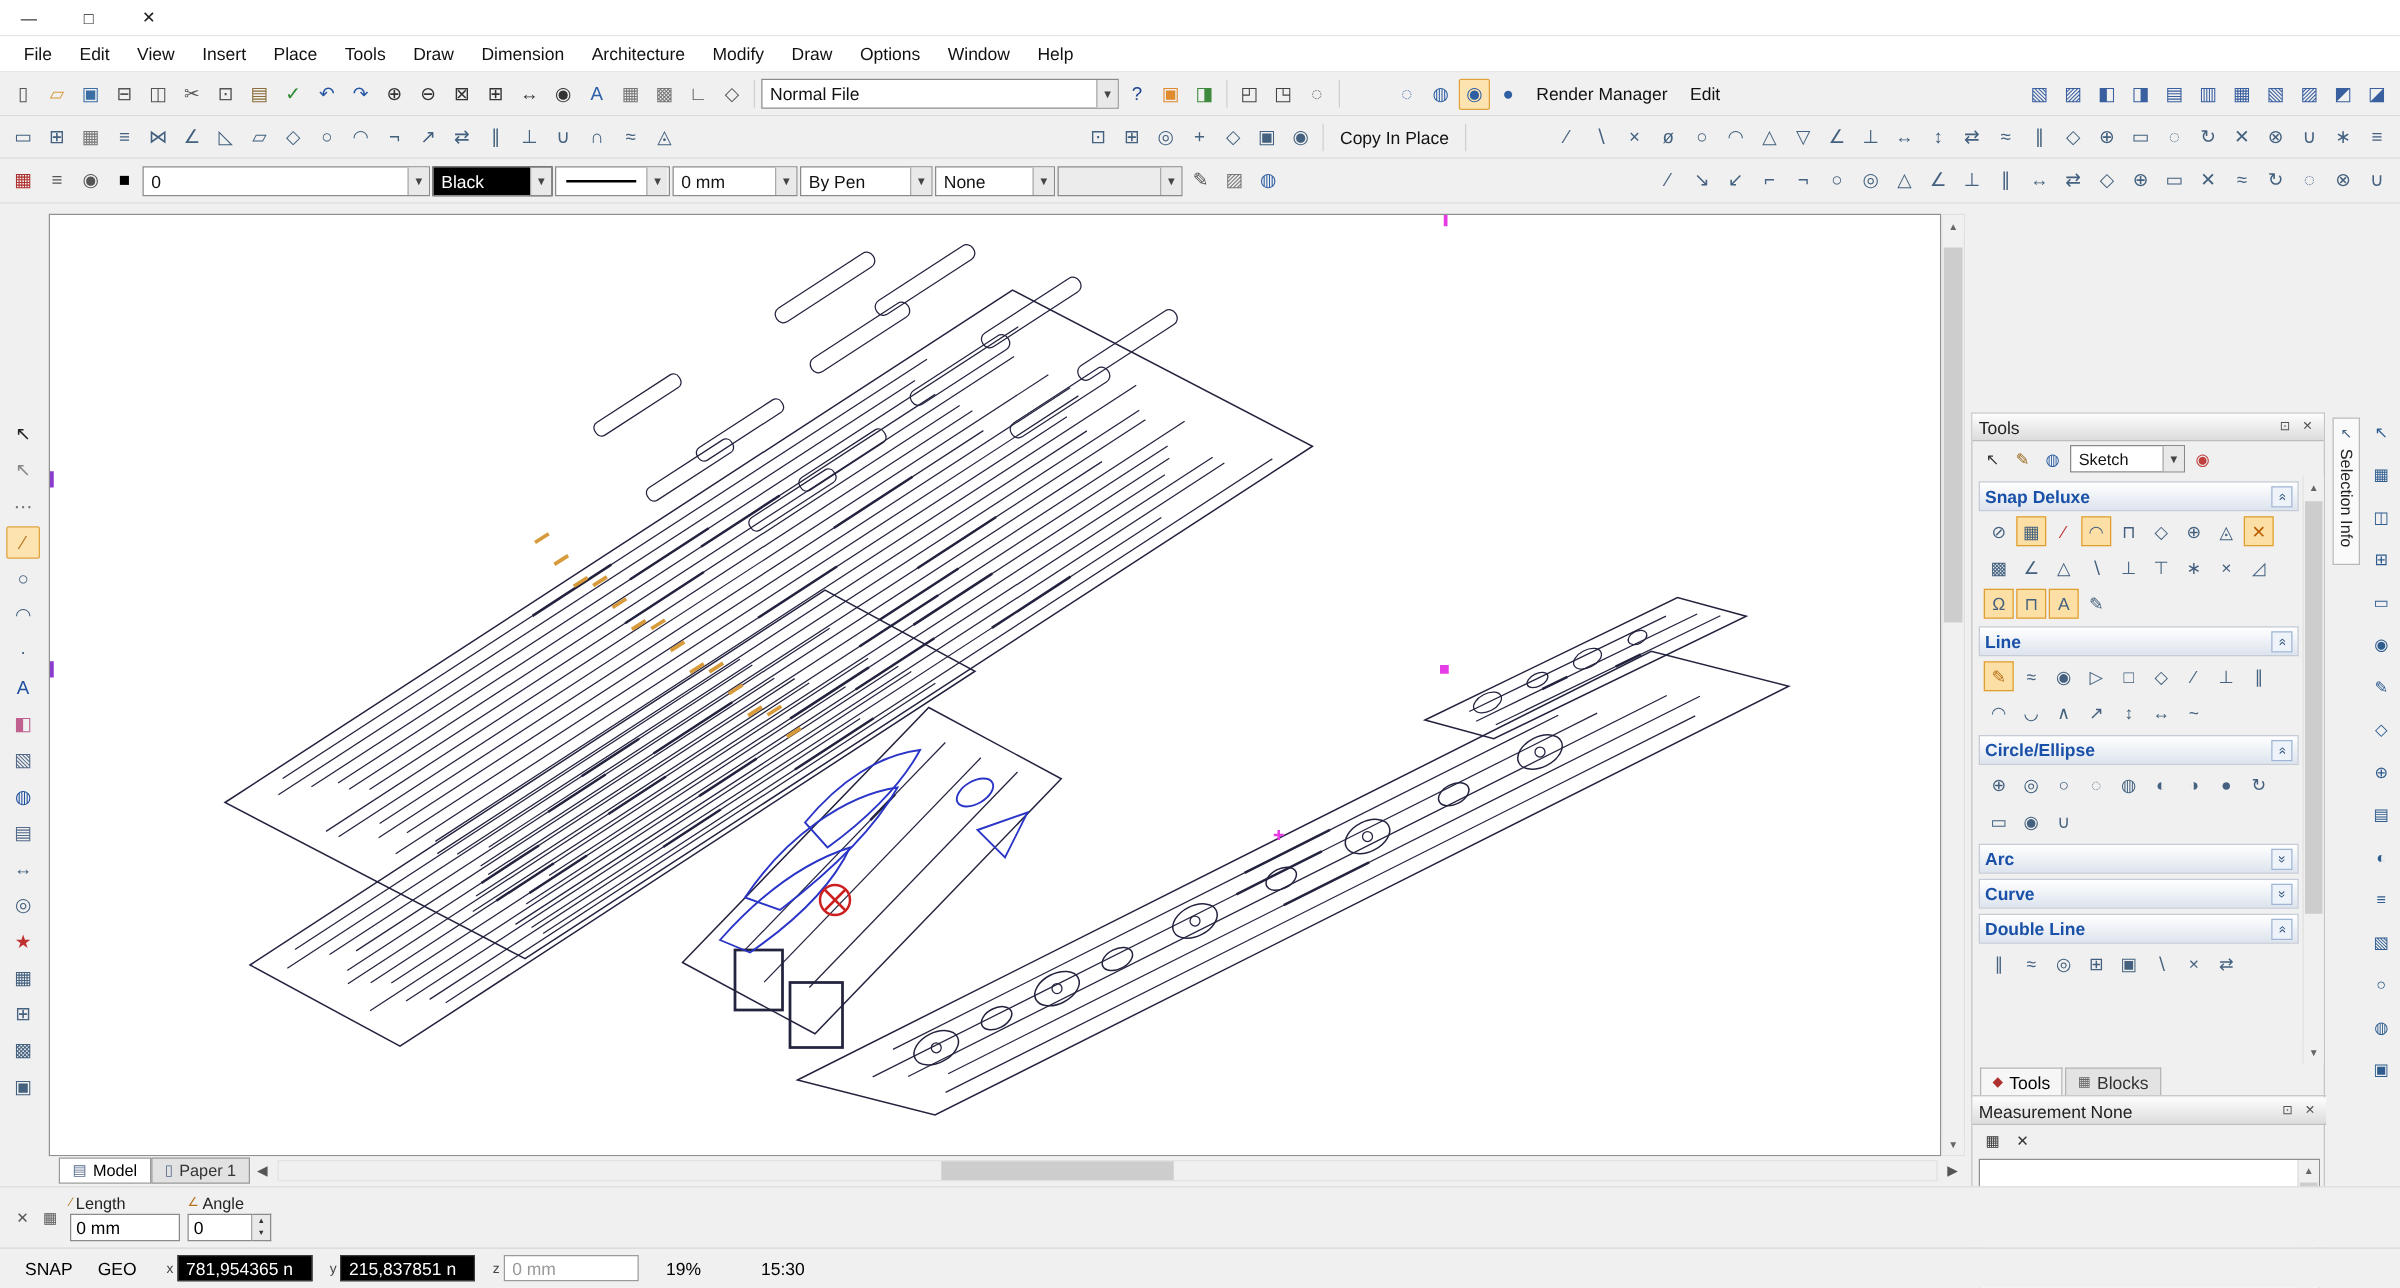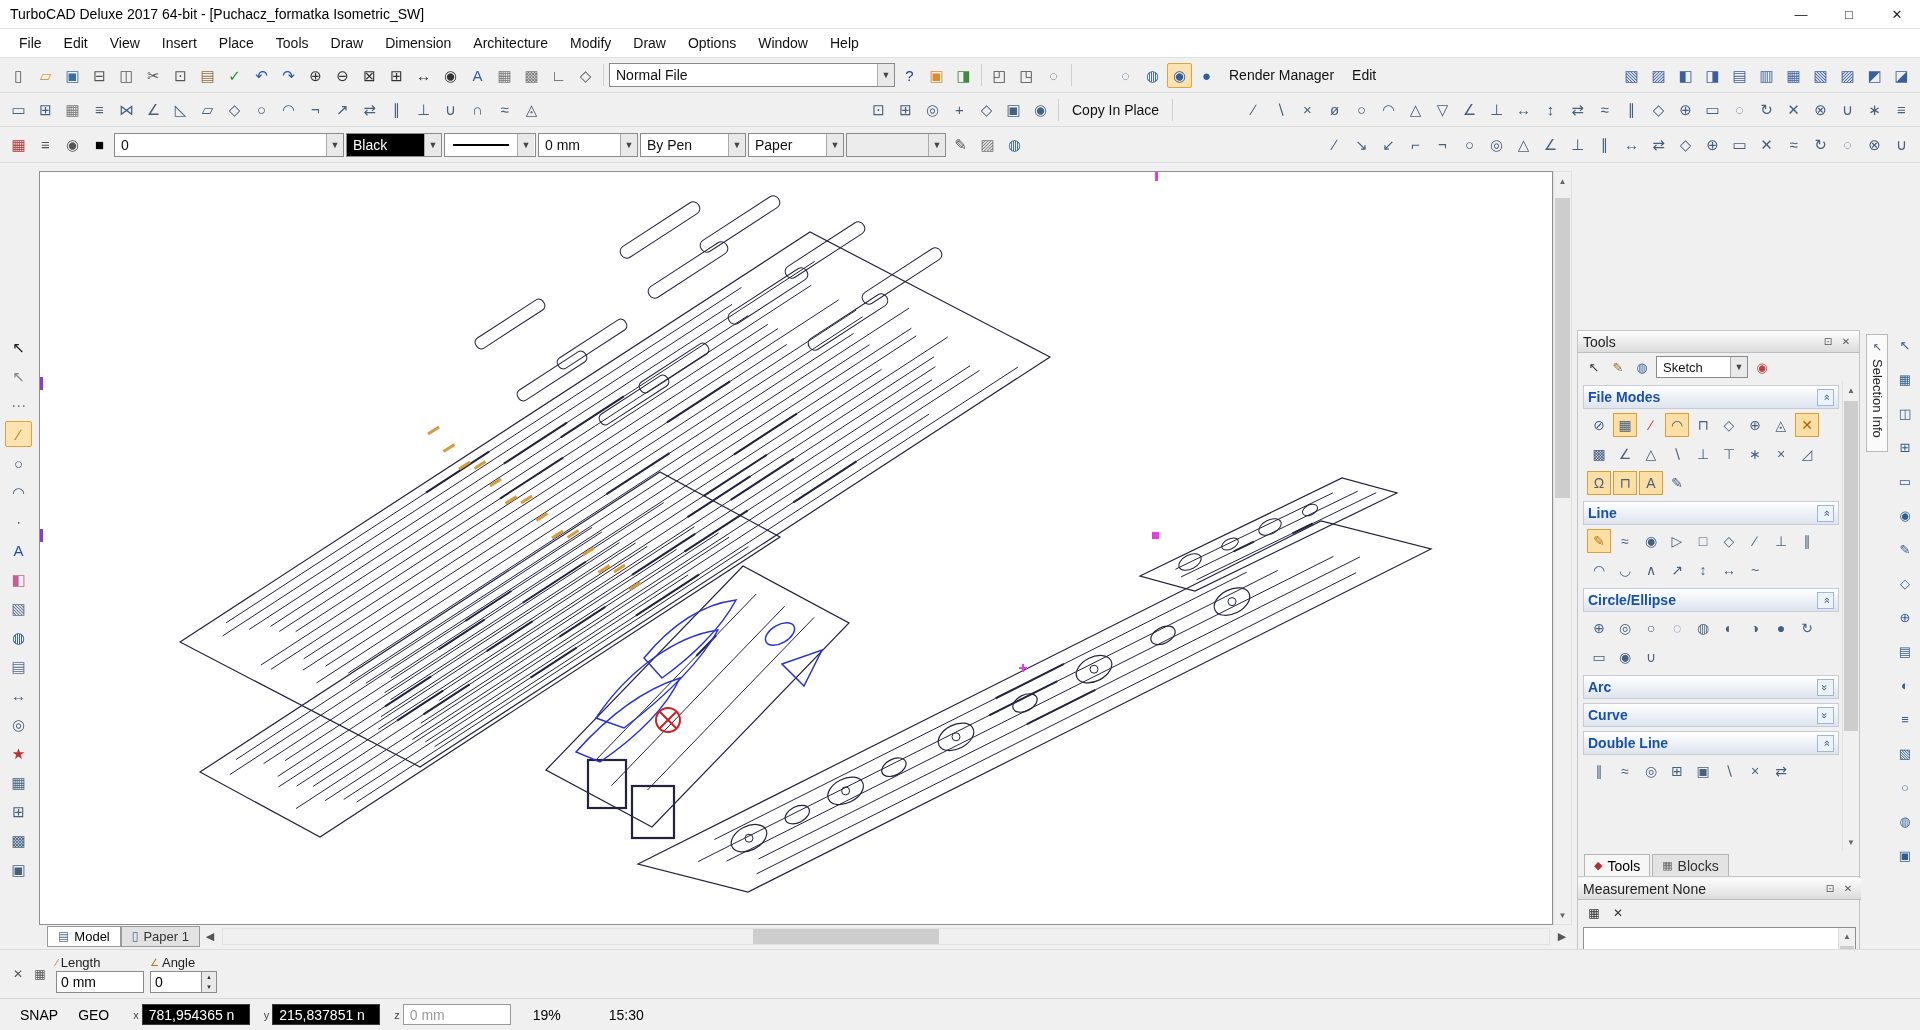--- a/index.html
+++ b/index.html
@@ -139,21 +139,20 @@
   .coord-field.light{background:#fff;color:#999;border:1px solid #9a9a9a;}
   .sb-zoom{margin-left:22px;color:#000;}
   .sb-time{margin-left:48px;margin-right:14px;color:#000;}
 </style>
 </head>
 <body>
 
 <div id="app">
 
   <div id="titlebar">
-    <span class="title">TurboCAD Deluxe 2017 64-bit - [Puchacz_formatka Isometric_SW]</span>
     <div class="grp">
         <span class="win-ctrl">—</span>
         <span class="win-ctrl">□</span>
         <span class="win-ctrl">✕</span>
       </div>
   </div>
 
   <div id="menubar">
       <span class="menu-item">File</span>
       <span class="menu-item">Edit</span>
@@ -321,21 +320,21 @@
     </div>
     <div class="combo" style="width:100px">
       <span class="combo-text">0 mm</span>
       <span class="combo-arrow">▼</span>
     </div>
     <div class="combo" style="width:106px">
       <span class="combo-text">By Pen</span>
       <span class="combo-arrow">▼</span>
     </div>
     <div class="combo" style="width:96px">
-      <span class="combo-text">Paper</span>
+      <span class="combo-text">None</span>
       <span class="combo-arrow">▼</span>
     </div>
     <div class="combo disabled" style="width:100px">
       <span class="combo-text"></span>
       <span class="combo-arrow">▼</span>
     </div>
     <div class="grp">
         <span class="tb-icon" style="color: rgb(85, 85, 85);">✎</span>
         <span class="tb-icon" style="color: rgb(119, 119, 119);">▨</span>
         <span class="tb-icon" style="color: rgb(46, 95, 163);">◍</span>
@@ -577,21 +576,21 @@
         <div class="combo" style="width:92px;height:22px">
           <span class="combo-text" style="font-size:13px">Sketch</span>
           <span class="combo-arrow">▼</span>
         </div>
         <span class="grp">
             <span class="tb-icon" style="color: rgb(192, 64, 64);">◉</span>
           </span>
       </div>
       <div id="tool-sections">
           <div class="sec-header">
-            <span class="sec-title">File Modes</span>
+            <span class="sec-title">Snap Deluxe</span>
             <span class="sec-chev">»</span>
           </div>
           <div class="sec-row">
             <span class="pal-icon">⊘</span>
             <span class="pal-icon active">▦</span>
             <span class="pal-icon" style="color: rgb(192, 48, 48);">∕</span>
             <span class="pal-icon active">◠</span>
             <span class="pal-icon">⊓</span>
             <span class="pal-icon">◇</span>
             <span class="pal-icon">⊕</span>

